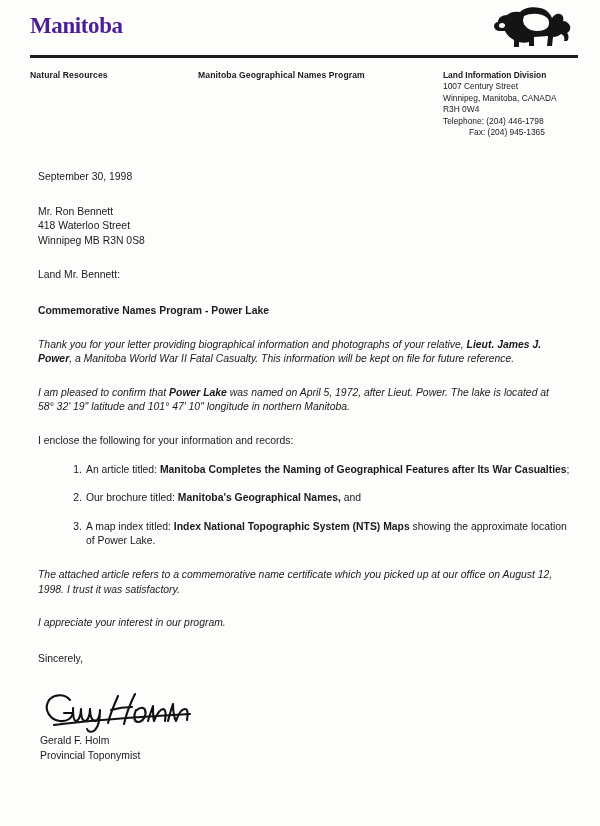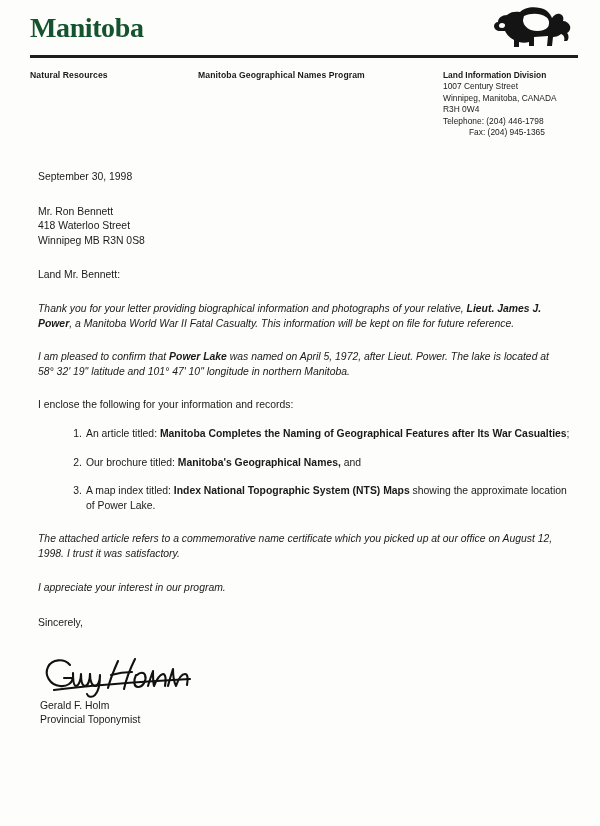--- a/index.html
+++ b/index.html
@@ -27,24 +27,24 @@
   
   .letterhead {
     position: relative;
     padding: 14px 22px 0 30px;
     height: 62px;
     box-sizing: border-box;
   }
   .wordmark {
     font-family: "Liberation Serif", serif;
     font-weight: bold;
-    font-size: 28px;
+    font-size: 23px;
     letter-spacing: -0.4px;
     line-height: 1;
-    color: #14532d;
+    color: #4c1d95;
     display: inline-block;
   }
   .bison {
     position: absolute;
     right: 24px;
     top: 2px;
     width: 86px;
     height: 50px;
   }
   .rule {
@@ -190,20 +190,21 @@
     <div class="date">September 30, 1998</div>
 
     <div class="recipient">
       <span>Mr. Ron Bennett</span><br>
       <span>418 Waterloo Street</span><br>
       <span>Winnipeg MB  R3N 0S8</span>
     </div>
 
     <div class="salutation">Land Mr. Bennett:</div>
 
+    <div class="subject">Commemorative Names Program - Power Lake</div>
 
     <p class="para"><span>Thank you for your letter providing biographical information and photographs of your relative,</span>
       <b>Lieut. James J. Power</b><span>, a Manitoba World War II Fatal Casualty.  This information will be kept on file for future reference.</span></p>
 
     <p class="para"><span>I am pleased to confirm that </span><b>Power Lake</b><span> was named on April 5, 1972, after Lieut. Power.  The lake is located at 58° 32' 19" latitude and 101° 47' 10" longitude in northern Manitoba.</span></p>
 
     <div class="enclose-line">I enclose the following for your information and records:</div>
 
     <ol class="items">
       <li>

